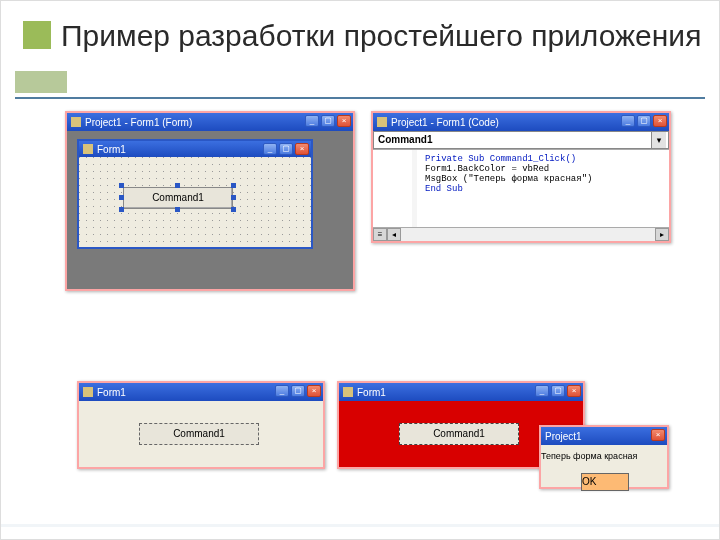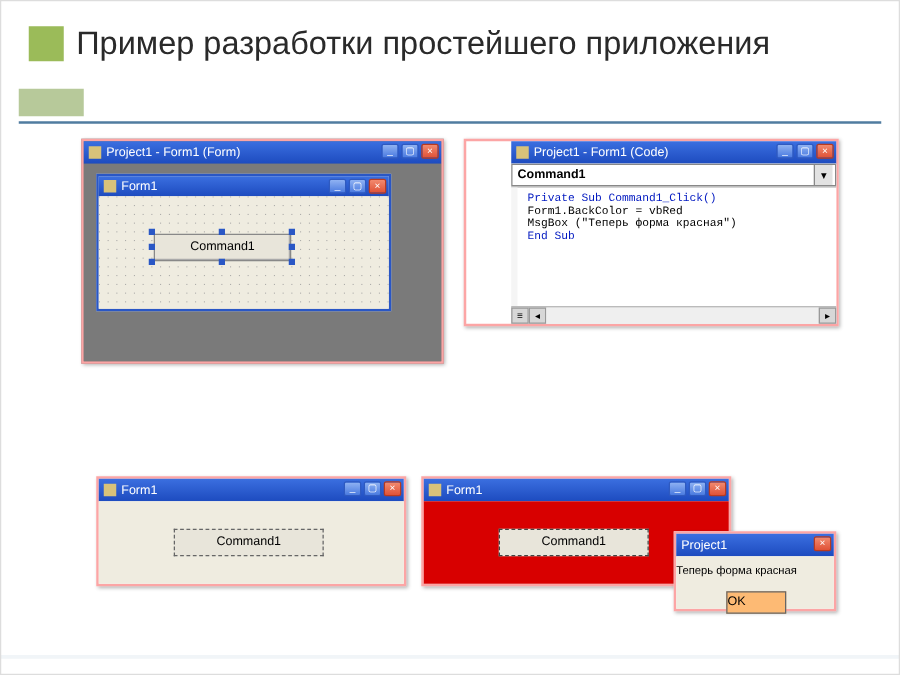--- a/index.html
+++ b/index.html
@@ -24,21 +24,21 @@
     left: 22px;
     top: 20px;
     width: 28px;
     height: 28px;
     background: #9bbb59;
   }
   .title {
     position: absolute;
     left: 60px;
     top: 18px;
-    font-size: 26px;
+    font-size: 30px;
     color: #2a2a2a;
   }
   .rule {
     position: absolute;
     left: 14px;
     right: 14px;
     top: 96px;
     height: 2px;
     background: #507ca0;
   }
@@ -136,21 +136,21 @@
   .handle.tr{left:152px;top:26px}
   .handle.ml{left:40px;top:38px}
   .handle.mr{left:152px;top:38px}
   .handle.bl{left:40px;top:50px}
   .handle.bc{left:96px;top:50px}
   .handle.br{left:152px;top:50px}
 
   
   .codewin {
     left: 370px; top: 110px;
-    width: 300px; height: 150px; padding-left: 36px;
+    width: 300px; height: 132px;
   }
   .codewin .body {
     background:#fff; height:calc(100% - 18px);
     position:relative;
     display:flex; flex-direction:column;
   }
   .dropdowns {
     display:flex; gap:0; border-bottom:1px solid #aaa;
   }
   .ddown {
@@ -175,20 +175,21 @@
   .ddown .bold { font-weight:bold; }
   .codearea {
     flex:1;
     padding:4px 2px 4px 8px;
     font-family: "Courier New", monospace;
     font-size:9px;
     color:#000;
     white-space:pre;
     border-left:5px solid #f5f5f5;
     overflow:hidden;
+    margin-left:39px;
   }
   .codearea .kw { color:#0018c0; }
   .scrollx {
     height:14px;
     background:#e6e6e6;
     border-top:1px solid #aaa;
     display:flex;
     align-items:stretch;
   }
   .scrollx .arr {

